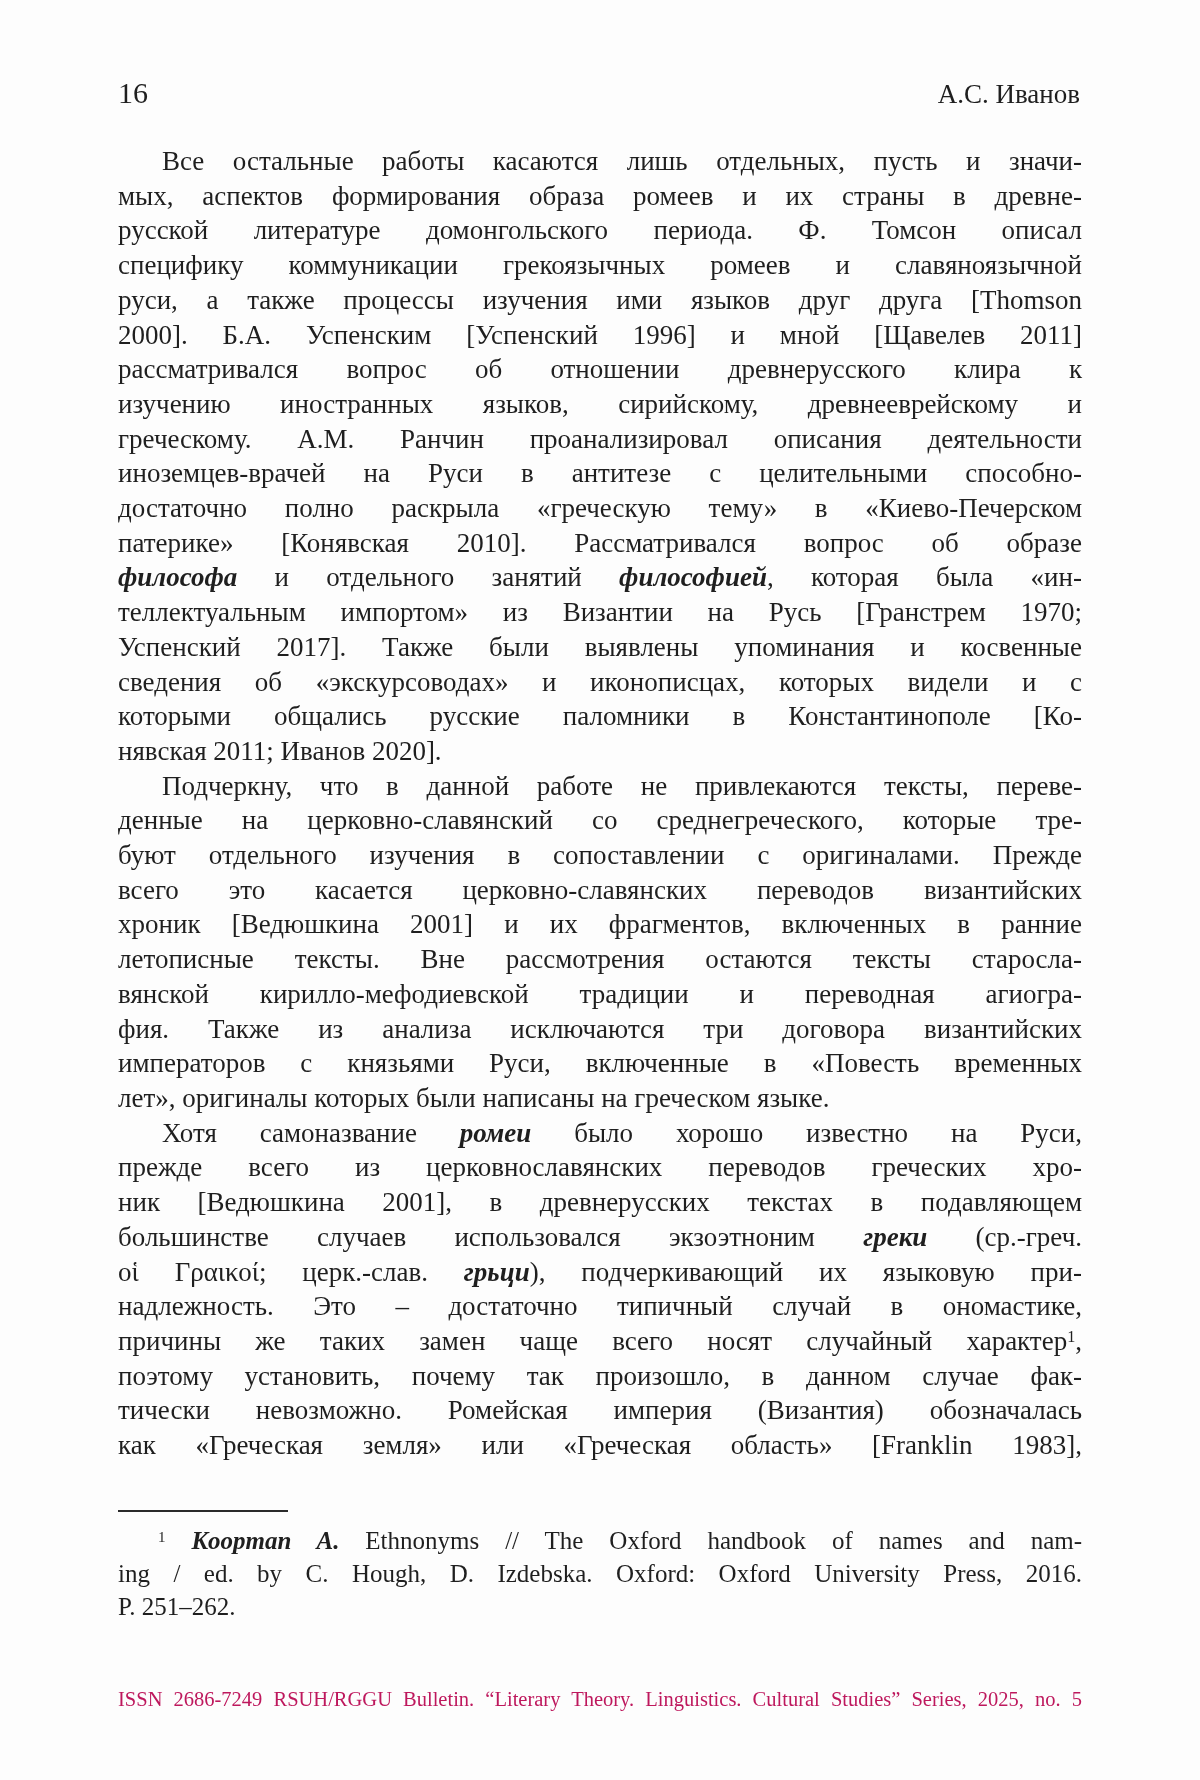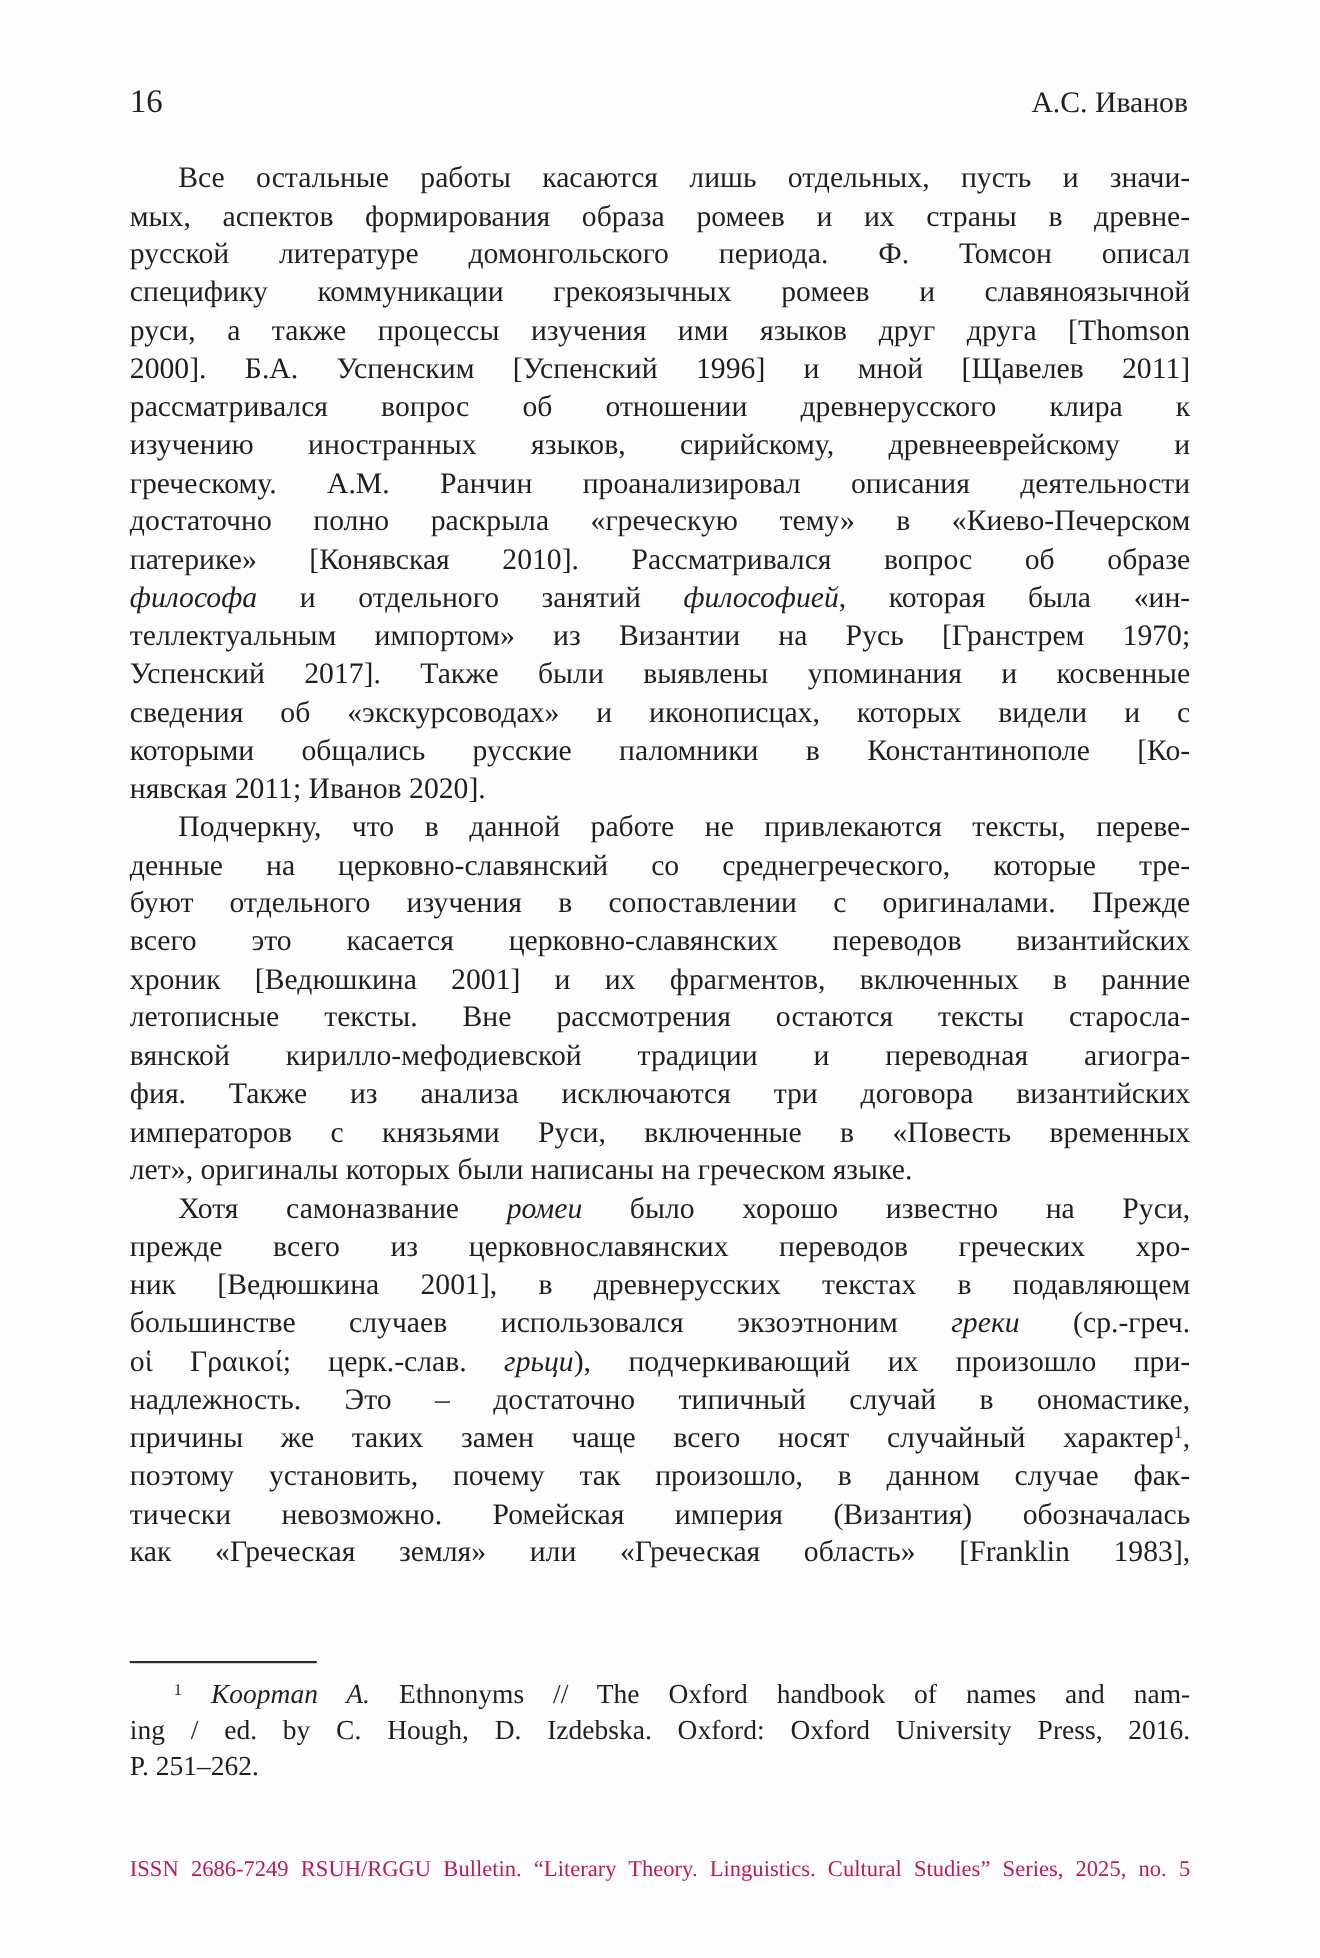--- a/index.html
+++ b/index.html
@@ -28,21 +28,21 @@
     top: 144px; left: 118px; right: 118px;
     font-size: 27px;
     line-height: 34.7px;
   }
   .line {
     text-align: justify;
     text-align-last: justify;
   }
   .line.para-end { text-align-last: left; }
   .line.indent { text-indent: 44px; }
-  .it { font-style: italic; }
+  .it { font-style: italic; font-weight: bold; }
   .sup {
     font-size: 60%;
     line-height: 0;
     position: relative;
     top: -0.48em;
   }
   .footnote-rule {
     position: absolute;
     top: 1510px; left: 118px;
     width: 170px; height: 0;
@@ -78,20 +78,21 @@
       <div>
         <div class="line indent"><span>Все остальные работы касаются лишь отдельных, пусть и значи-</span></div>
         <div class="line"><span>мых, аспектов формирования образа ромеев и их страны в древне-</span></div>
         <div class="line"><span>русской литературе домонгольского периода. Ф. Томсон описал</span></div>
         <div class="line"><span>специфику коммуникации грекоязычных ромеев и славяноязычной</span></div>
         <div class="line"><span>руси, а также процессы изучения ими языков друг друга [Thomson</span></div>
         <div class="line"><span>2000]. Б.А. Успенским [Успенский 1996] и мной [Щавелев 2011]</span></div>
         <div class="line"><span>рассматривался вопрос об отношении древнерусского клира к</span></div>
         <div class="line"><span>изучению иностранных языков, сирийскому, древнееврейскому и</span></div>
         <div class="line"><span>греческому. А.М. Ранчин проанализировал описания деятельности</span></div>
+        <div class="line"><span>иноземцев-врачей на Руси в антитезе с целительными способно-</span></div>
         <div class="line"><span>достаточно полно раскрыла «греческую тему» в «Киево-Печерском</span></div>
         <div class="line"><span>патерике» [Конявская 2010]. Рассматривался вопрос об образе</span></div>
         <div class="line"><span class="it">философа</span><span> и отдельного занятий </span><span class="it">философией</span><span>, которая была «ин-</span></div>
         <div class="line"><span>теллектуальным импортом» из Византии на Русь [Гранстрем 1970;</span></div>
         <div class="line"><span>Успенский 2017]. Также были выявлены упоминания и косвенные</span></div>
         <div class="line"><span>сведения об «экскурсоводах» и иконописцах, которых видели и с</span></div>
         <div class="line"><span>которыми общались русские паломники в Константинополе [Ко-</span></div>
         <div class="line para-end"><span>нявская 2011; Иванов 2020].</span></div>
       </div>
       <div>
@@ -104,21 +105,21 @@
         <div class="line"><span>вянской кирилло-мефодиевской традиции и переводная агиогра-</span></div>
         <div class="line"><span>фия. Также из анализа исключаются три договора византийских</span></div>
         <div class="line"><span>императоров с князьями Руси, включенные в «Повесть временных</span></div>
         <div class="line para-end"><span>лет», оригиналы которых были написаны на греческом языке.</span></div>
       </div>
       <div>
         <div class="line indent"><span>Хотя самоназвание </span><span class="it">ромеи</span><span> было хорошо известно на Руси,</span></div>
         <div class="line"><span>прежде всего из церковнославянских переводов греческих хро-</span></div>
         <div class="line"><span>ник [Ведюшкина 2001], в древнерусских текстах в подавляющем</span></div>
         <div class="line"><span>большинстве случаев использовался экзоэтноним </span><span class="it">греки</span><span> (ср.-греч.</span></div>
-        <div class="line"><span>οἱ Γραικοί; церк.-слав. </span><span class="it">грьци</span><span>), подчеркивающий их произошло при-</span></div>
+        <div class="line"><span>οἱ Γραικοί; церк.-слав. </span><span class="it">грьци</span><span>), подчеркивающий их языковую при-</span></div>
         <div class="line"><span>надлежность. Это – достаточно типичный случай в ономастике,</span></div>
         <div class="line"><span>причины же таких замен чаще всего носят случайный характер</span><span class="sup">1</span><span>,</span></div>
         <div class="line"><span>поэтому установить, почему так произошло, в данном случае фак-</span></div>
         <div class="line"><span>тически невозможно. Ромейская империя (Византия) обозначалась</span></div>
         <div class="line"><span>как «Греческая земля» или «Греческая область» [Franklin 1983],</span></div>
       </div>
     </div>
 
   <div class="footnote-rule"></div>
 

